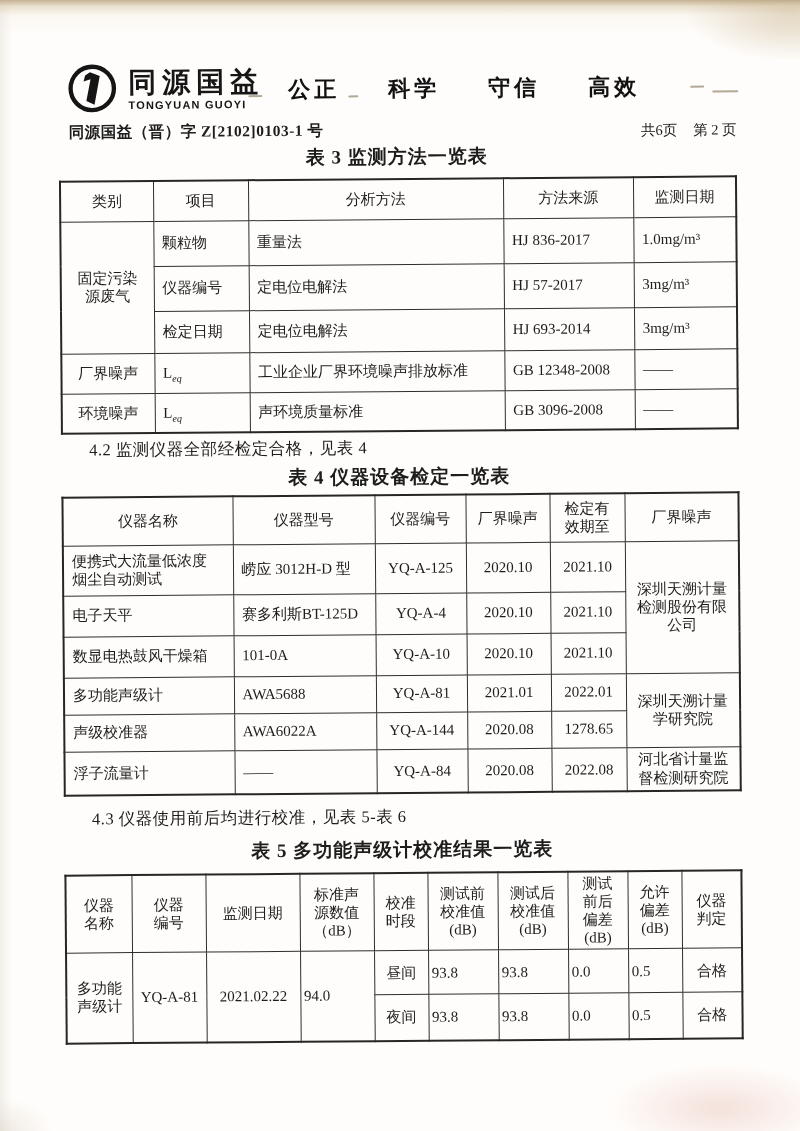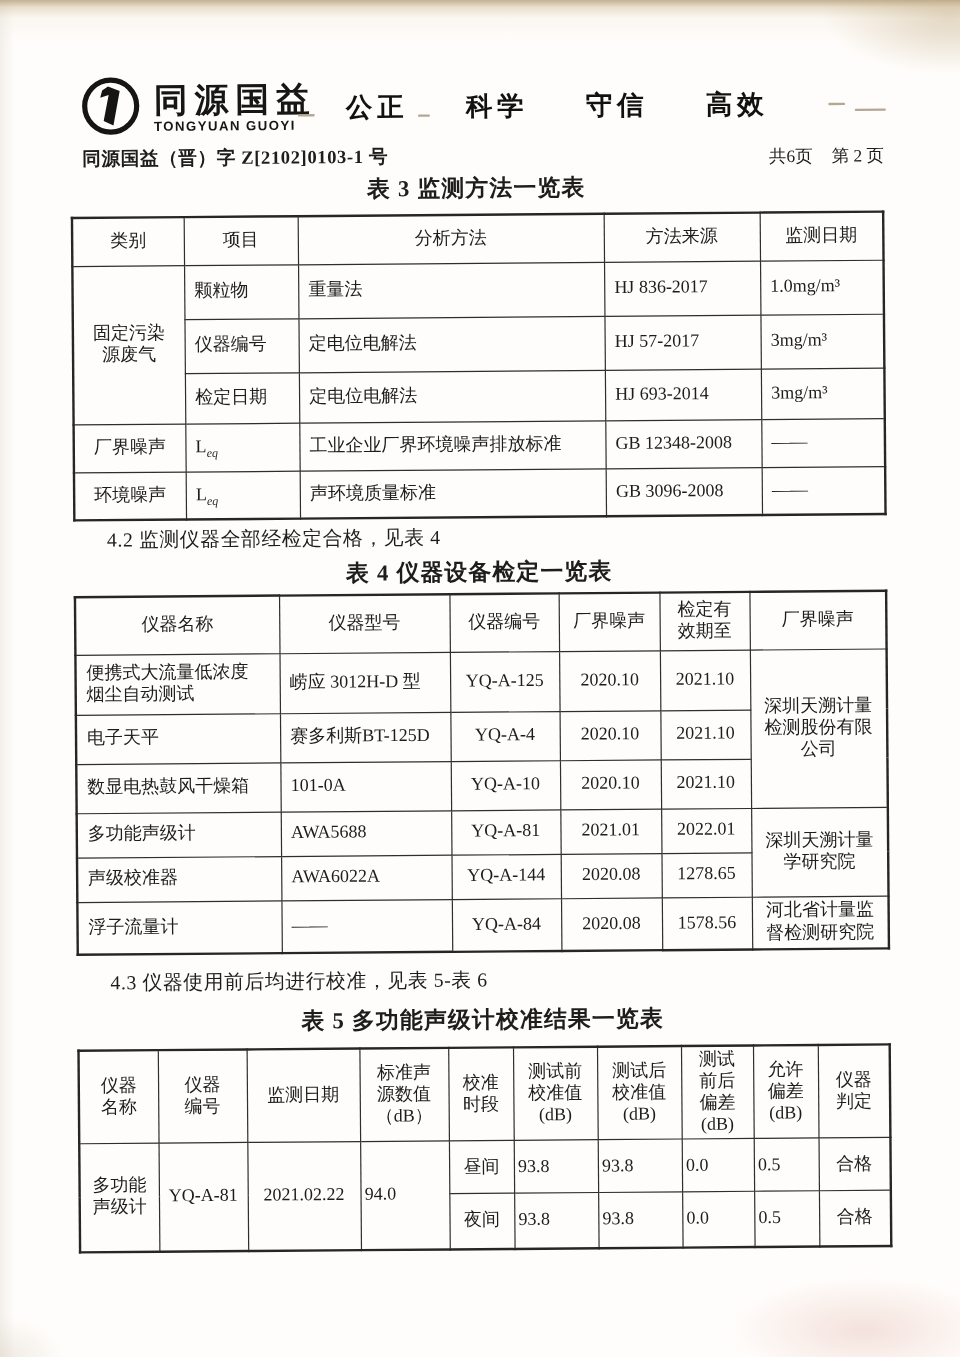--- a/index.html
+++ b/index.html
@@ -196,21 +196,21 @@
         <td class="l">AWA6022A</td>
         <td class="c">YQ-A-144</td>
         <td class="c">2020.08</td>
         <td class="c">1278.65</td>
       </tr>
       <tr class="rh44">
         <td class="l">浮子流量计</td>
         <td class="l">——</td>
         <td class="c">YQ-A-84</td>
         <td class="c">2020.08</td>
-        <td class="c">1578.56</td>
+        <td class="c">2022.08</td>
         <td class="c">河北省计量监
 督检测研究院</td>
       </tr>
     </tbody>
       </table>
 
     <div class="abs sec" style="top:806px;">4.3 仪器使用前后均进行校准，见表 5-表 6</div>
 
     <div class="abs tbl-title" style="top:837px;">表 5  多功能声级计校准结果一览表</div>
     <table class="abs t5" style="left:62px;top:872px;">

